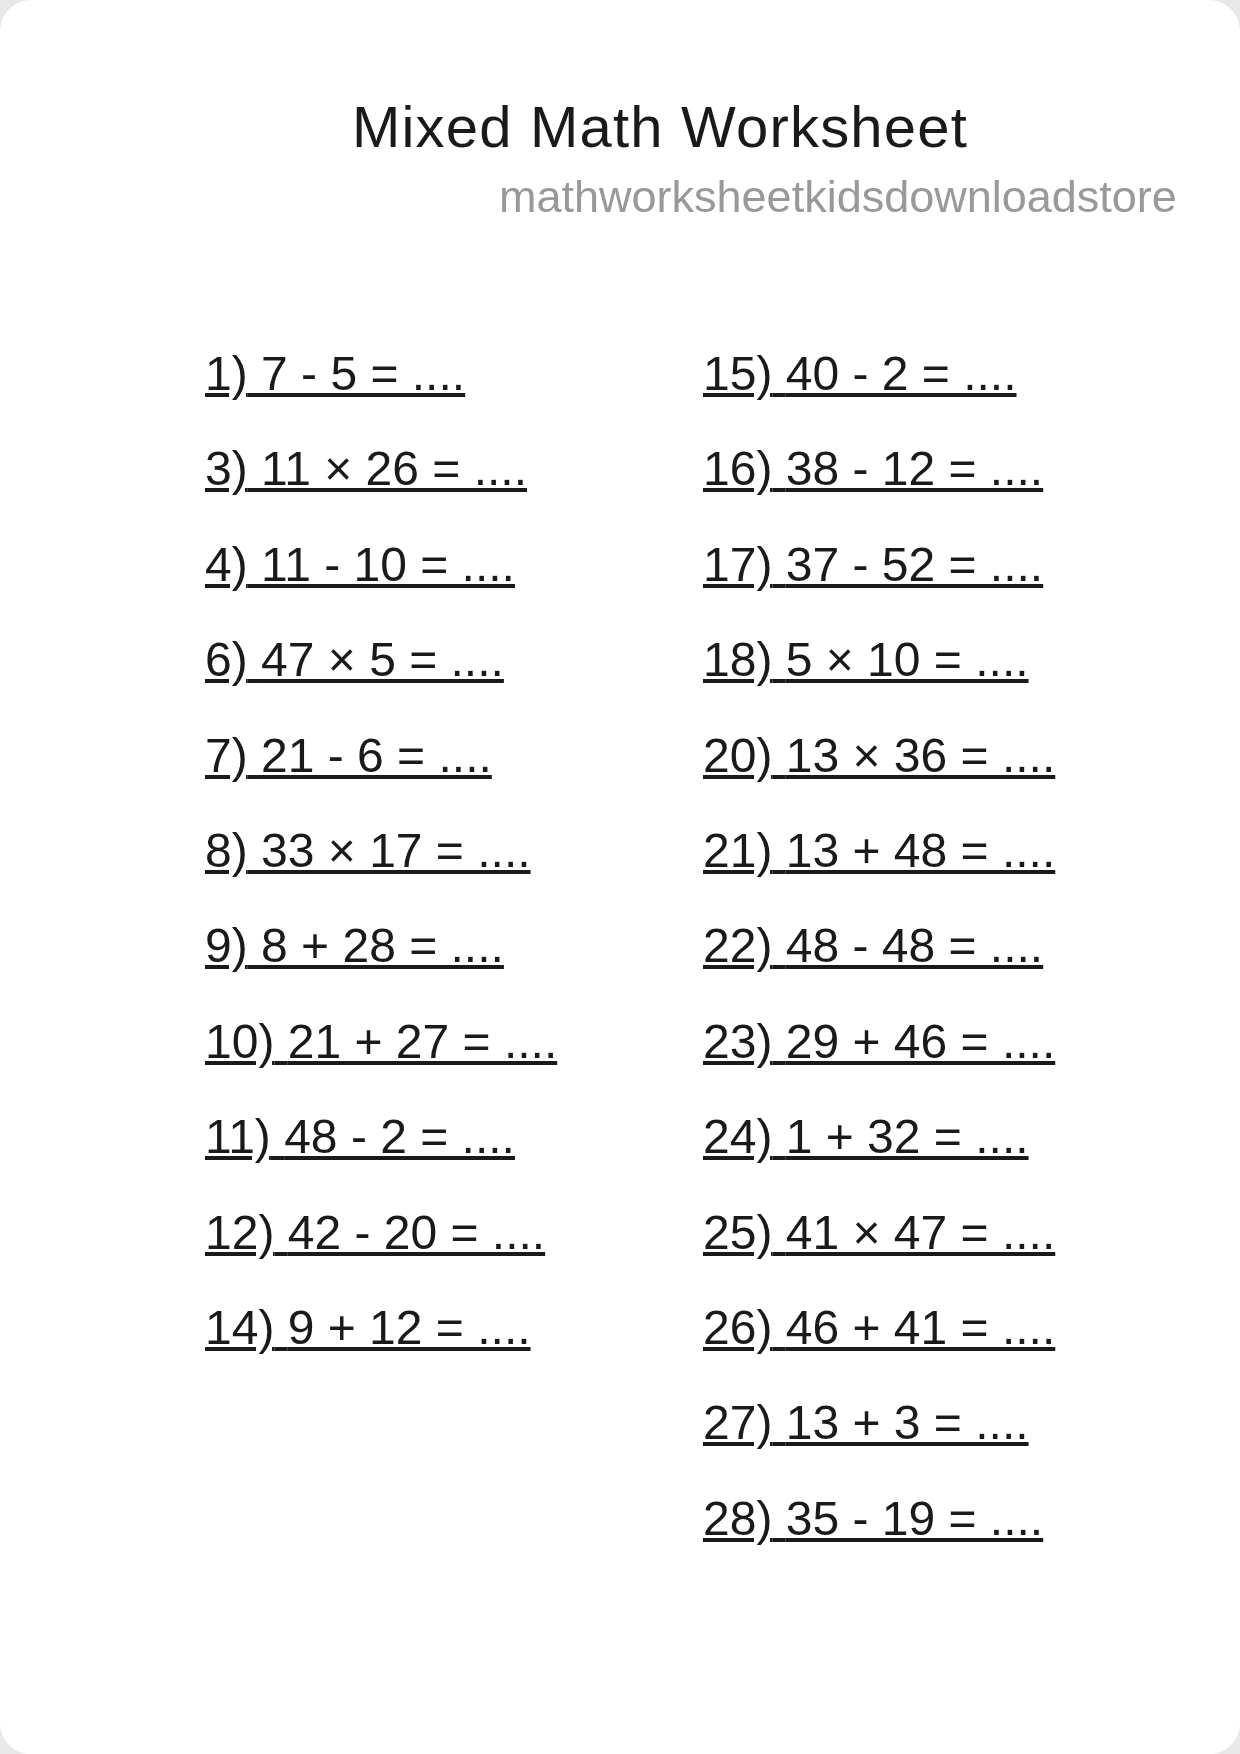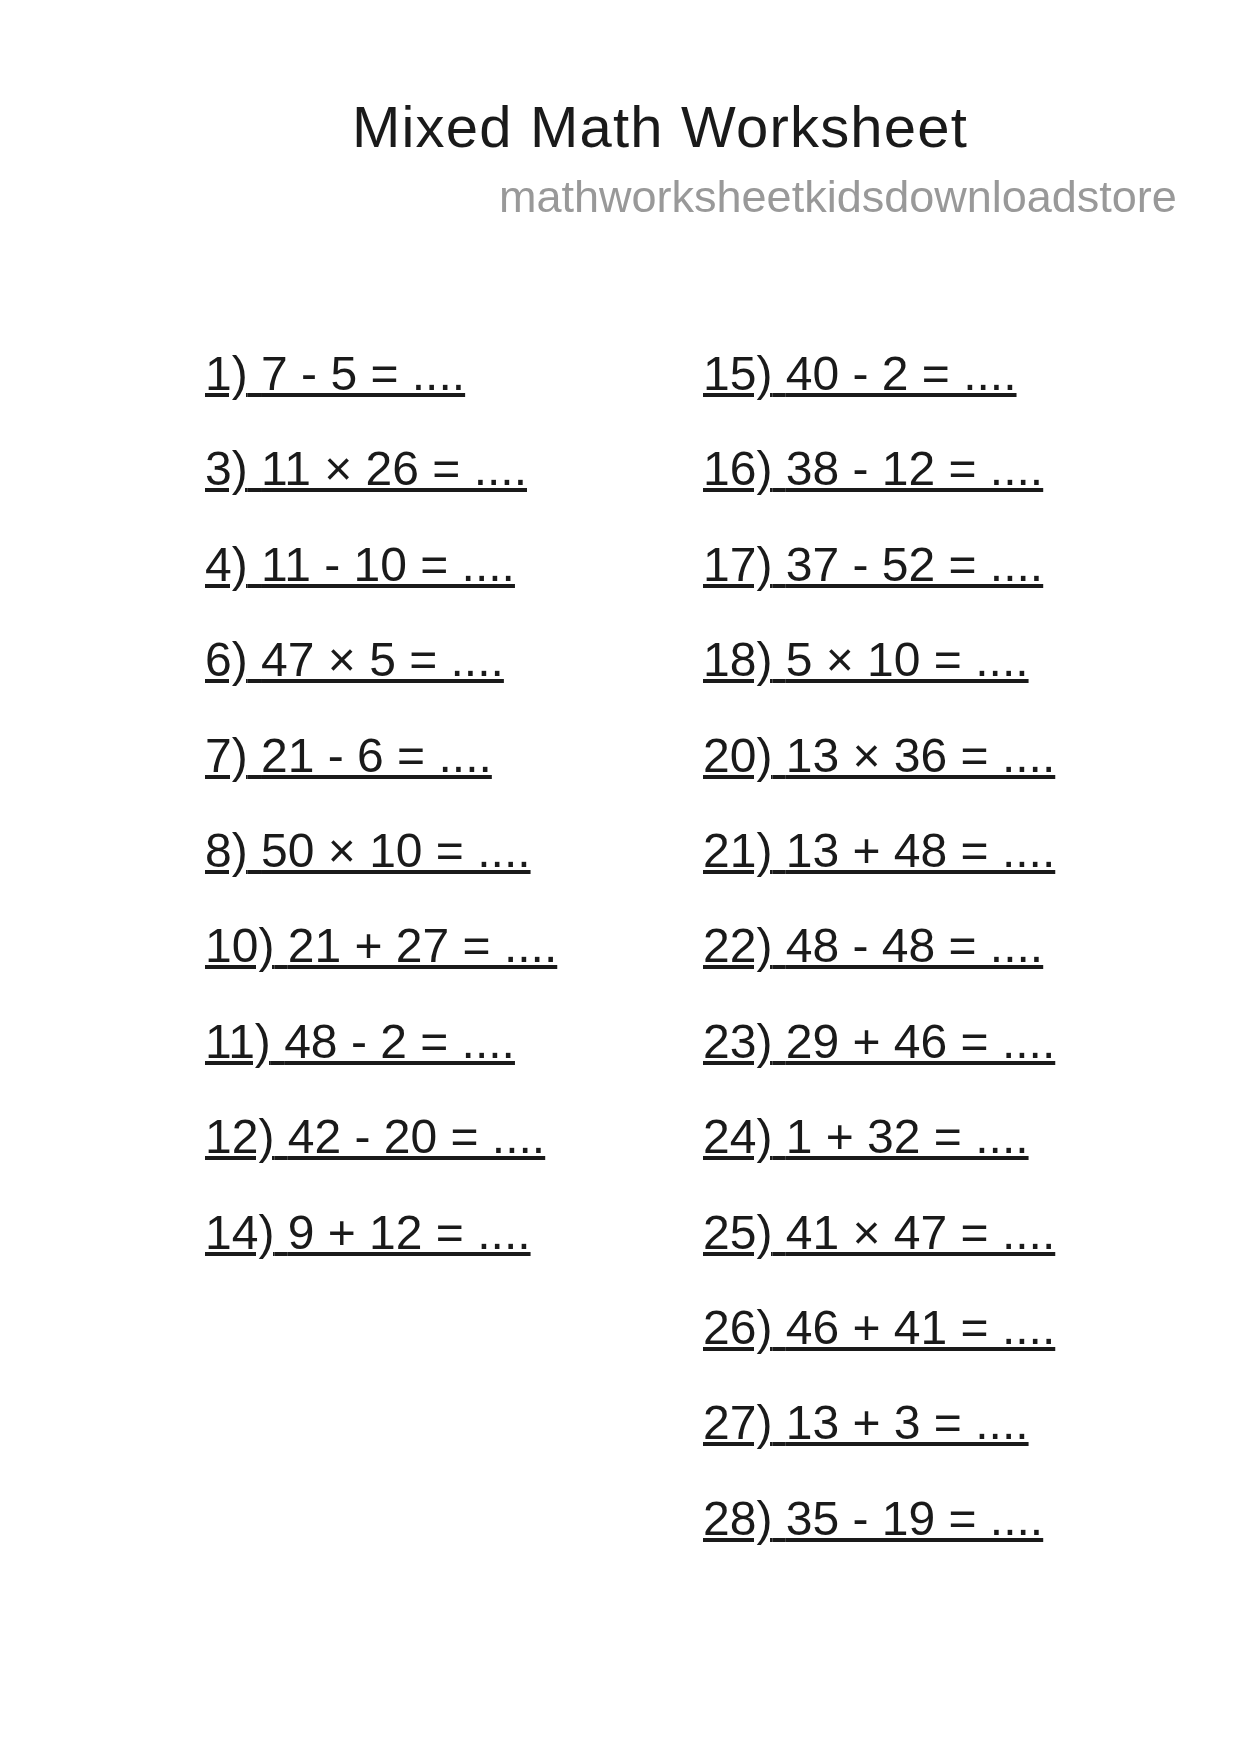--- a/index.html
+++ b/index.html
@@ -5,20 +5,21 @@
   html, body { margin: 0; padding: 0; background: #e8e8e8; }
   .page {
     position: relative;
     width: 1240px;
     height: 1754px;
     margin: 0 auto;
     background: var(--bg, #ffffff);
     font-family: "Liberation Sans", sans-serif;
     color: var(--text, #1a1a1a);
     overflow: hidden;
+    border-radius: 31px;
   }
   .title {
     position: absolute;
     left: 352px;
     top: 98px;
     font-size: 58px;
     line-height: 1;
     letter-spacing: 1.2px;
     white-space: nowrap;
     color: var(--text, #1a1a1a);
@@ -52,21 +53,22 @@
 <div class="page">
   <div class="title">Mixed Math Worksheet</div>
   <div class="subtitle">mathworksheetkidsdownloadstore</div>
 
   <div class="col col-left">
       <div class="problem"><span>1)</span> <span>7 - 5 = ....</span></div>
       <div class="problem"><span>3)</span> <span>11 × 26 = ....</span></div>
       <div class="problem"><span>4)</span> <span>11 - 10 = ....</span></div>
       <div class="problem"><span>6)</span> <span>47 × 5 = ....</span></div>
       <div class="problem"><span>7)</span> <span>21 - 6 = ....</span></div>
-      <div class="problem"><span>8)</span> <span>50 × 10 = ....</span></div>
+      <div class="problem"><span>8)</span> <span>33 × 17 = ....</span></div>
+      <div class="problem"><span>9)</span> <span>8 + 28 = ....</span></div>
       <div class="problem"><span>10)</span> <span>21 + 27 = ....</span></div>
       <div class="problem"><span>11)</span> <span>48 - 2 = ....</span></div>
       <div class="problem"><span>12)</span> <span>42 - 20 = ....</span></div>
       <div class="problem"><span>14)</span> <span>9 + 12 = ....</span></div>
     </div>
   <div class="col col-right">
       <div class="problem"><span>15)</span> <span>40 - 2 = ....</span></div>
       <div class="problem"><span>16)</span> <span>38 - 12 = ....</span></div>
       <div class="problem"><span>17)</span> <span>37 - 52 = ....</span></div>
       <div class="problem"><span>18)</span> <span>5 × 10 = ....</span></div>

